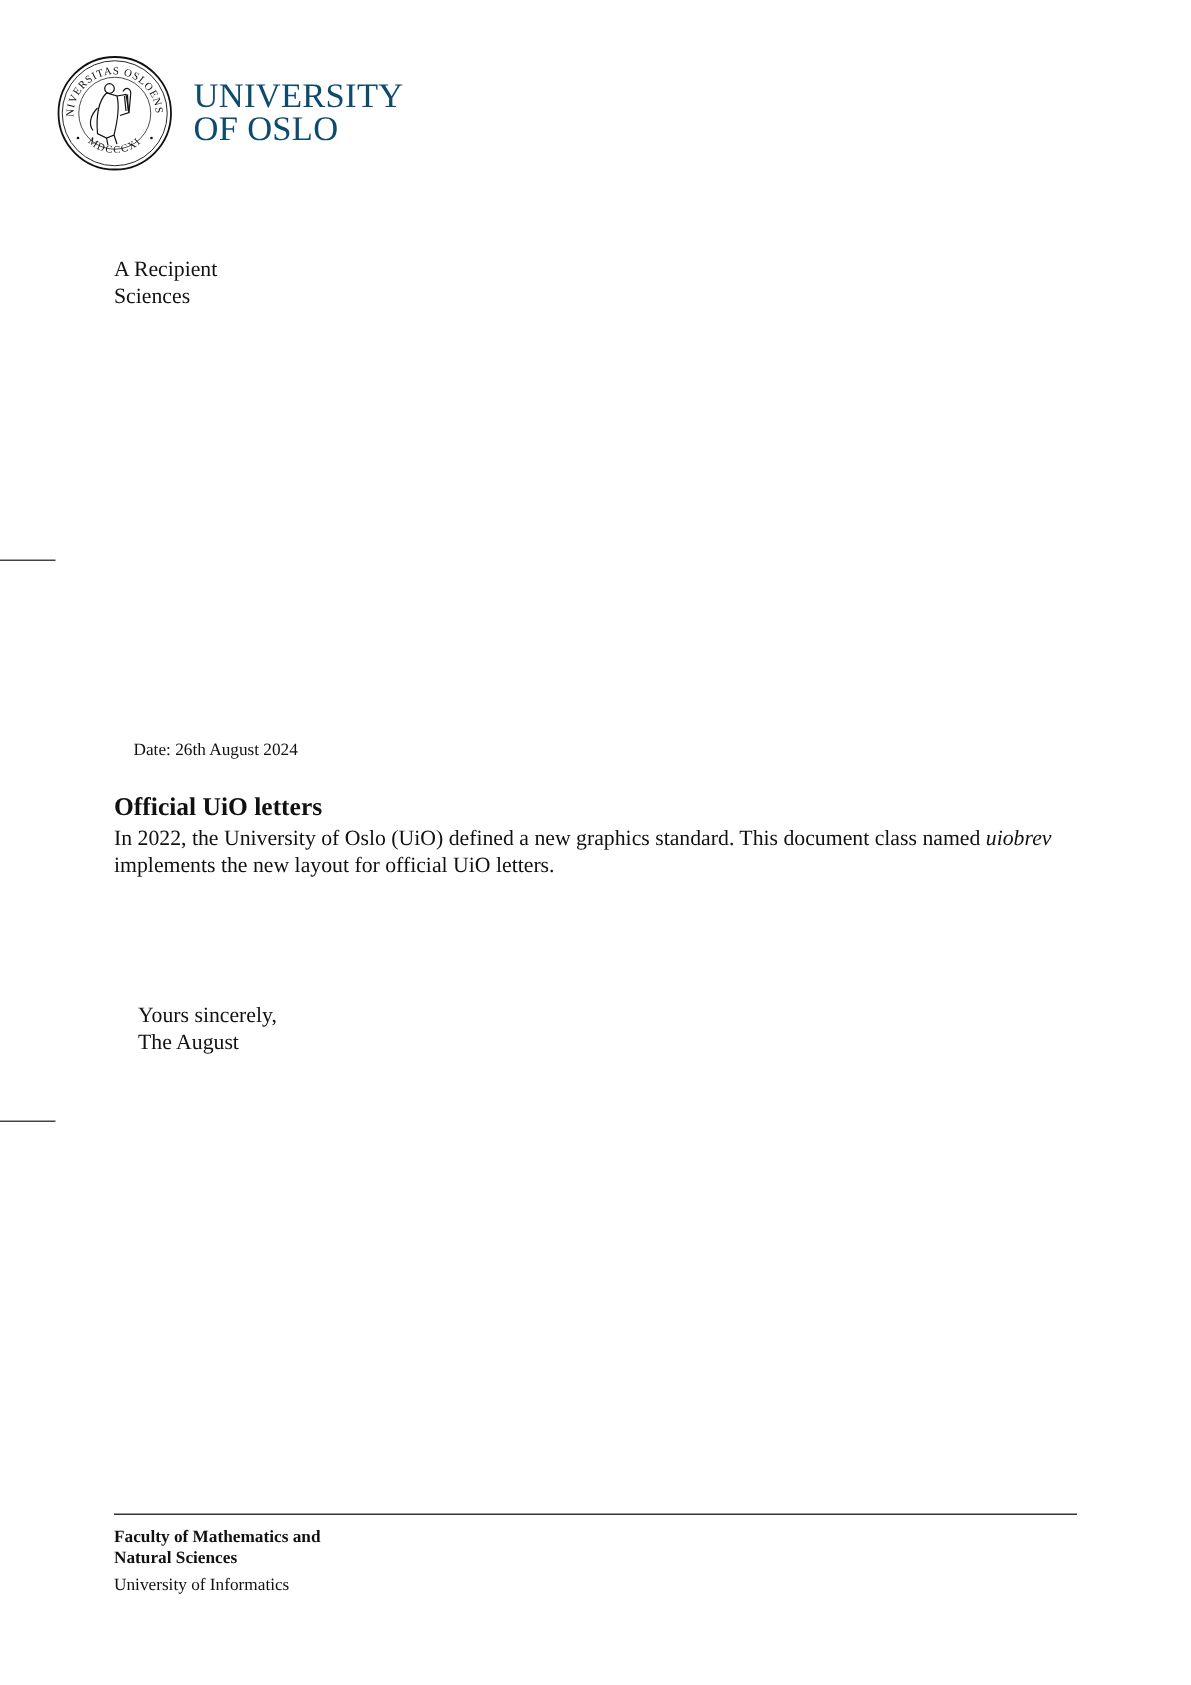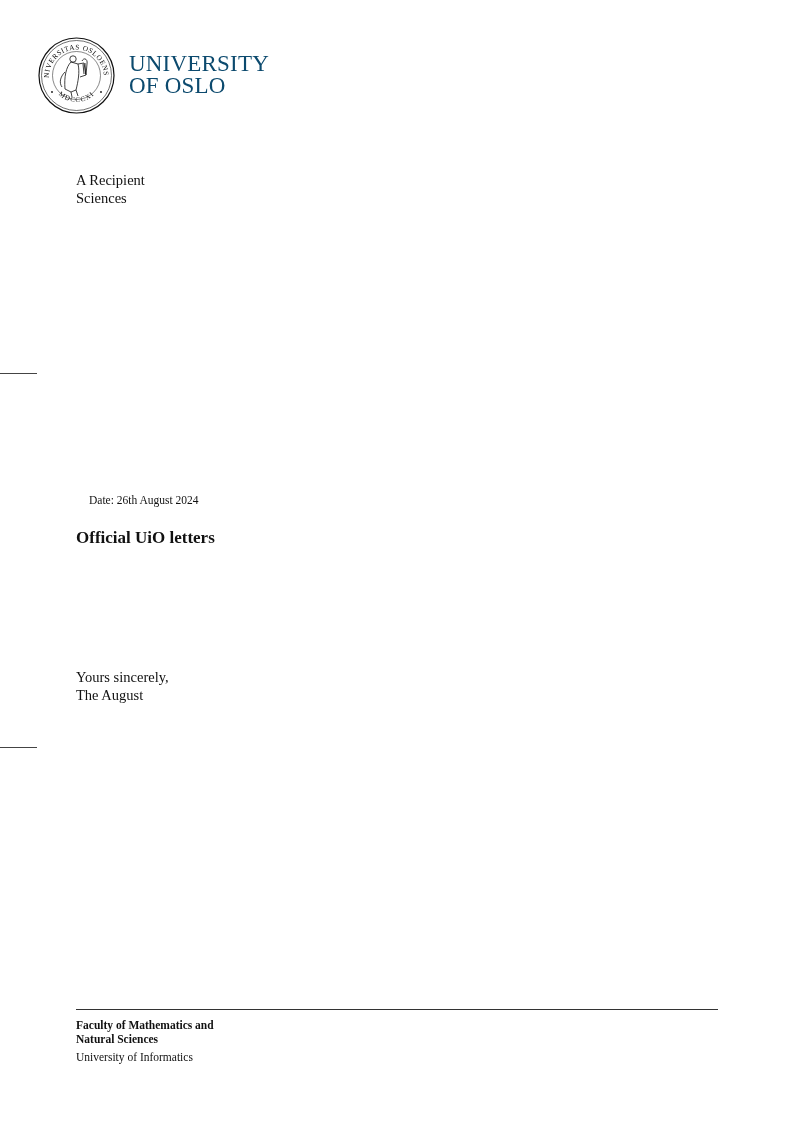--- a/index.html
+++ b/index.html
@@ -11,21 +11,21 @@
               letter-spacing: 0.2px; color: #0c4a6e; }
   .wordmark div { white-space: nowrap; }
   .recipient { left: 76px; top: 171px; font-size: 14.5px; line-height: 18px; }
   .recipient .name { font-weight: normal; }
   .fold { left: 0; width: 37px; height: 0; border-top: 1.2px solid #444; }
   .date { left: 76px; top: 493px; font-size: 11.5px; line-height: 14px; margin-left: 13px; }
   .subject { left: 76px; top: 529px; font-size: 17px; font-weight: bold; line-height: 18px; }
   .body { left: 76px; top: 550px; width: 640px; font-size: 14.5px; line-height: 18px; }
   .body p { margin: 0 0 17px 0; }
   .url { font-family: "Liberation Sans", "DejaVu Sans", sans-serif; font-style: italic; font-size: 14px; }
-  .closing { left: 76px; top: 668px; font-size: 14.5px; line-height: 18px; }
+  .closing { left: 92px; top: 668px; font-size: 14.5px; line-height: 18px; }
   .footer-rule { left: 76px; top: 1009px; width: 642px; height: 0; border-top: 1.2px solid #333; }
   .footer { left: 76px; top: 1018px; font-size: 11.5px; line-height: 14px; }
   .footer .faculty { font-weight: bold; }
   .footer .dept { margin-top: 4px; }
 </style>
 </head>
 <body>
 
 <div class="abs seal">
   <svg width="77" height="77" viewBox="0 0 77 77">
@@ -69,20 +69,21 @@
 </div>
 
 <div class="abs fold" style="top:373px;"></div>
 <div class="abs fold" style="top:747px;"></div>
 
 <div class="abs date">Date: 26th August 2024</div>
 
 <div class="abs subject">Official UiO letters</div>
 
 <div class="abs body">
+  <p><span>In 2022, the University of Oslo (UiO) defined a new graphics standard. This document class named </span><em>uiobrev</em><span> implements the new layout for official UiO letters.</span></p>
 </div>
 
 <div class="abs closing">
   <div>Yours sincerely,</div>
   <div>The August</div>
 </div>
 
 <div class="abs footer-rule"></div>
 <div class="abs footer">
   <div class="faculty">Faculty of Mathematics and</div>

